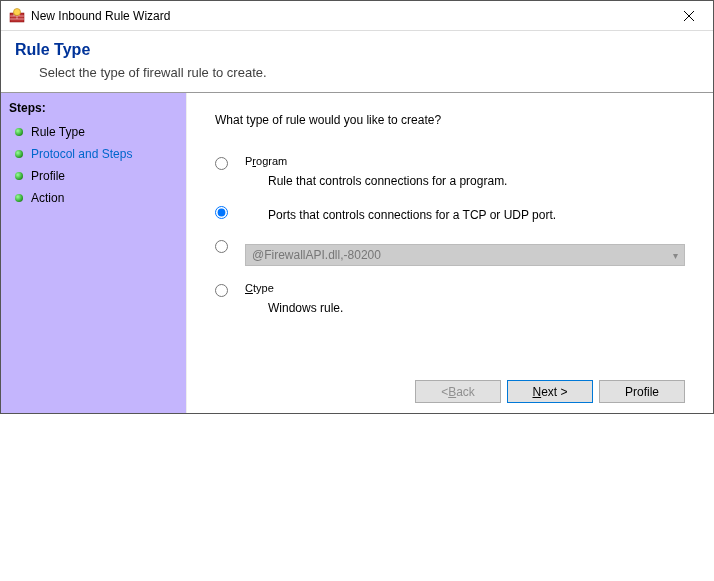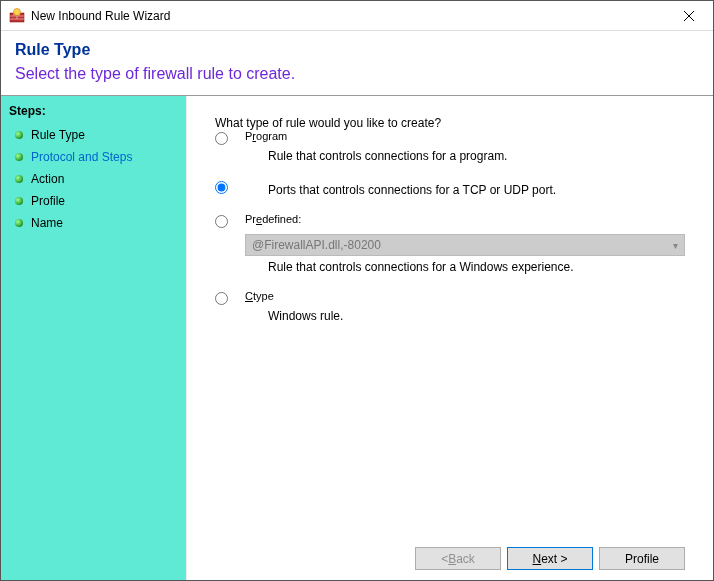--- a/index.html
+++ b/index.html
@@ -5,21 +5,21 @@
   * { box-sizing: border-box; }
   body {
     margin: 0;
     font-family: "Segoe UI", Tahoma, sans-serif;
     font-size: 12px;
     background: #fff;
     color: #000;
   }
   .window {
     width: 714px;
-    height: 581px;
+    height: 414px;
     border: 1px solid #555;
     display: flex;
     flex-direction: column;
     background: #fff;
   }
   .titlebar {
     height: 30px;
     display: flex;
     align-items: center;
     padding: 0 2px 0 8px;
@@ -31,32 +31,32 @@
   }
   .titlebar-text { flex: 1; font-size: 12px; }
   .titlebar-close {
     width: 44px; height: 28px; display: flex; align-items: center; justify-content: center;
     cursor: default;
   }
   .header-area {
     padding: 10px 14px 12px 14px;
   }
   .header-title { font-size: 16px; font-weight: bold; color: #003399; margin-bottom: 6px; }
-  .header-subtitle { font-size: 16px; color: #6d28d9; }
+  .header-subtitle { font-size: 13px; color: #404040; margin-left: 24px; }
   .body-area {
     flex: 1;
     display: flex;
     border-top: 1px solid #999;
     min-height: 0;
   }
   .sidebar {
     width: 194px;
     padding: 8px 4px 24px 8px;
     border-right: 1px solid #eee;
-    background: #5eead4;
+    background: #c4b5fd;
   }
   .sidebar-title { font-weight: bold; font-size: 12px; margin-bottom: 6px; }
   .step-item {
     display: flex; align-items: center;
     padding: 4px 2px;
     font-size: 12px;
     cursor: default;
   }
   .step-bullet {
     width: 8px; height: 8px; border-radius: 50%;
@@ -65,21 +65,21 @@
     flex-shrink: 0;
   }
   .step-label { color: #000; }
   .step-label.link { color: #0066cc; }
   .main {
     flex: 1;
     display: flex;
     flex-direction: column;
     padding: 16px 28px 10px 28px;
   }
-  .prompt { font-size: 12px; margin-top: 4px; }
+  .prompt { font-size: 12px; margin-bottom: 28px; margin-top: 4px; }
   .opts { }
   .opt {
     display: grid;
     grid-template-columns: 22px 1fr;
     column-gap: 8px;
     margin-bottom: 16px;
     align-items: start;
   }
   .opt input[type=radio] {
     margin: 2px 0 0 0;
@@ -160,29 +160,25 @@
       <div class="step-item">
         <span class="step-bullet"></span>
         <span class="step-label">Rule Type</span>
       </div>
       <div class="step-item">
         <span class="step-bullet"></span>
         <span class="step-label link">Protocol and Steps</span>
       </div>
       <div class="step-item">
         <span class="step-bullet"></span>
+        <span class="step-label">Profile</span>
+      </div>
+      <div class="step-item">
+        <span class="step-bullet"></span>
         <span class="step-label">Action</span>
-      </div>
-      <div class="step-item">
-        <span class="step-bullet"></span>
-        <span class="step-label">Profile</span>
-      </div>
-      <div class="step-item">
-        <span class="step-bullet"></span>
-        <span class="step-label">Name</span>
       </div>
     </div>
 
     <div class="main">
       <div class="prompt">What type of rule would you like to create?</div>
 
       <div class="opts">
 
         <div class="opt">
           <input type="radio" name="ruletype" style="">
@@ -190,28 +186,26 @@
           <div class="opt-desc">Rule that controls connections for a program.</div>
         </div>
 
         <div class="opt">
           <input type="radio" name="ruletype" checked="" style="">
           <div class="opt-desc">Ports that controls connections for a TCP or UDP port.</div>
         </div>
 
         <div class="opt">
           <input type="radio" name="ruletype" style="">
-          <label class="opt-label"><span>Pr</span><span class="ul">e</span><span>defined:</span></label>
           <div class="opt-select-wrap">
             <div class="opt-select">
               <span>@FirewallAPI.dll,-80200</span>
               <span class="chev">▾</span>
             </div>
           </div>
-          <div class="opt-desc">Rule that controls connections for a Windows experience.</div>
         </div>
 
         <div class="opt">
           <input type="radio" name="ruletype" style="">
           <label class="opt-label"><span></span><span class="ul">C</span><span>type</span></label>
           <div class="opt-desc">Windows rule.</div>
         </div>
 
       </div>
 

